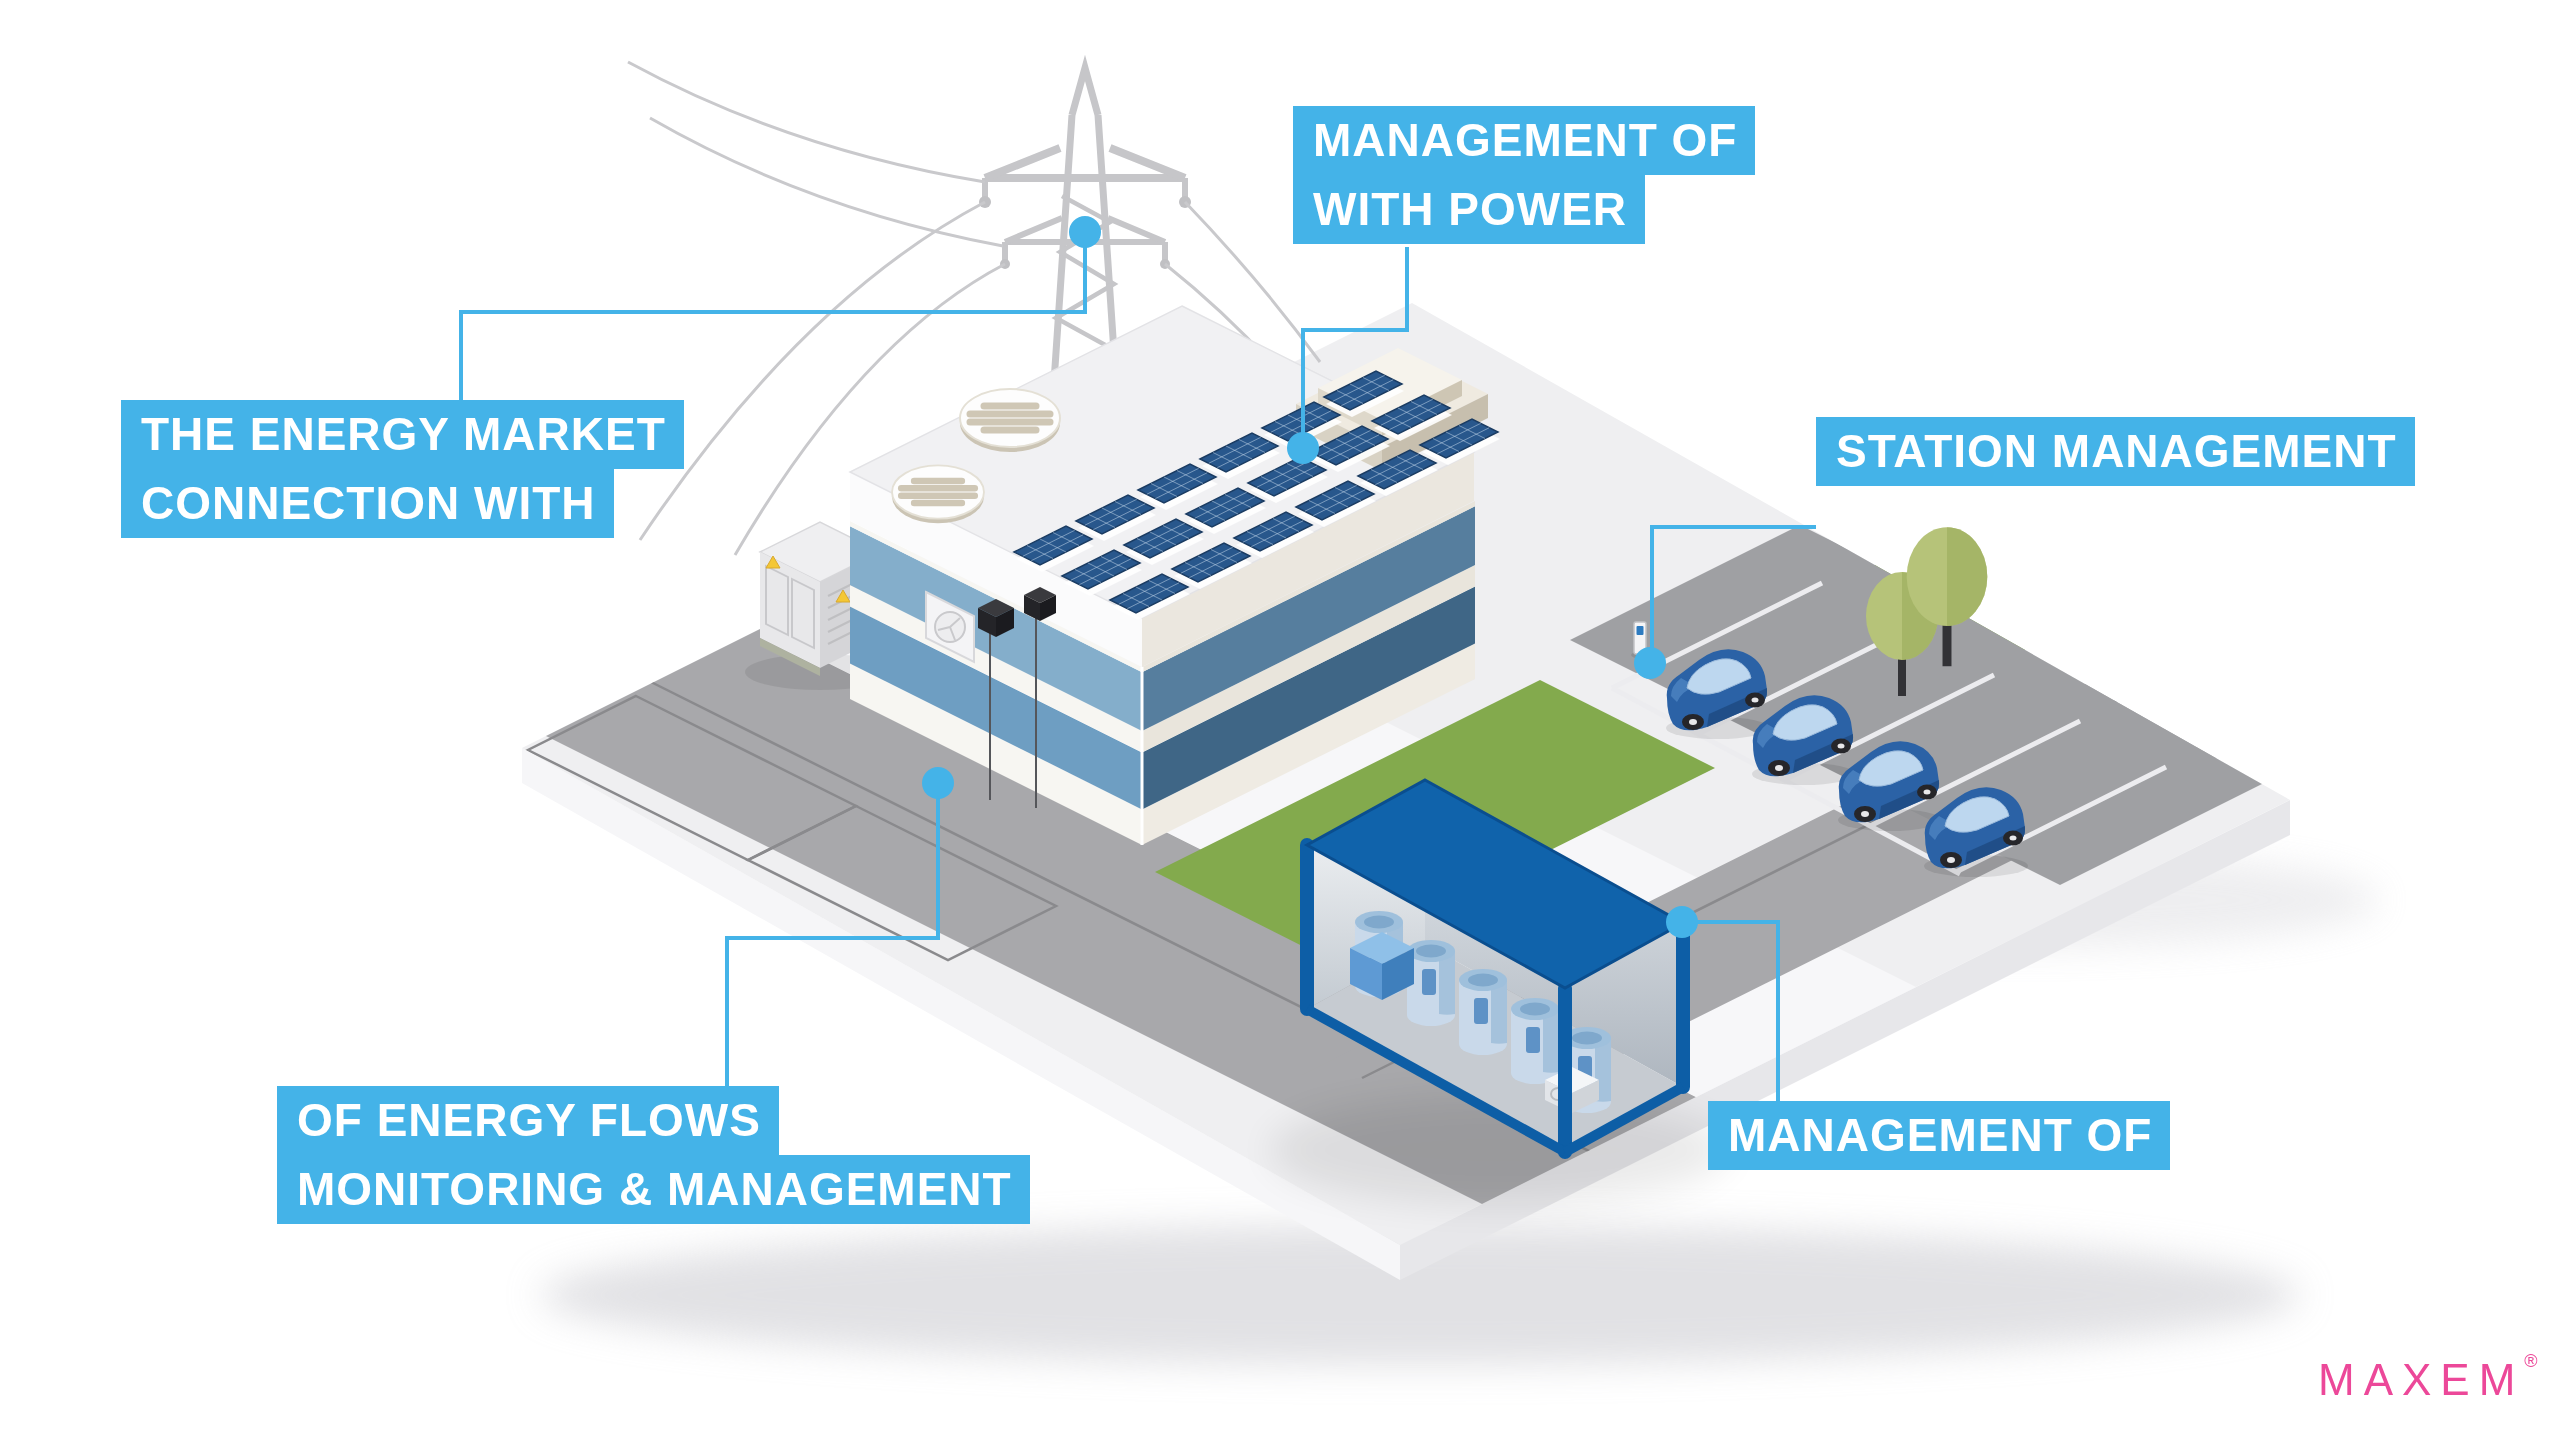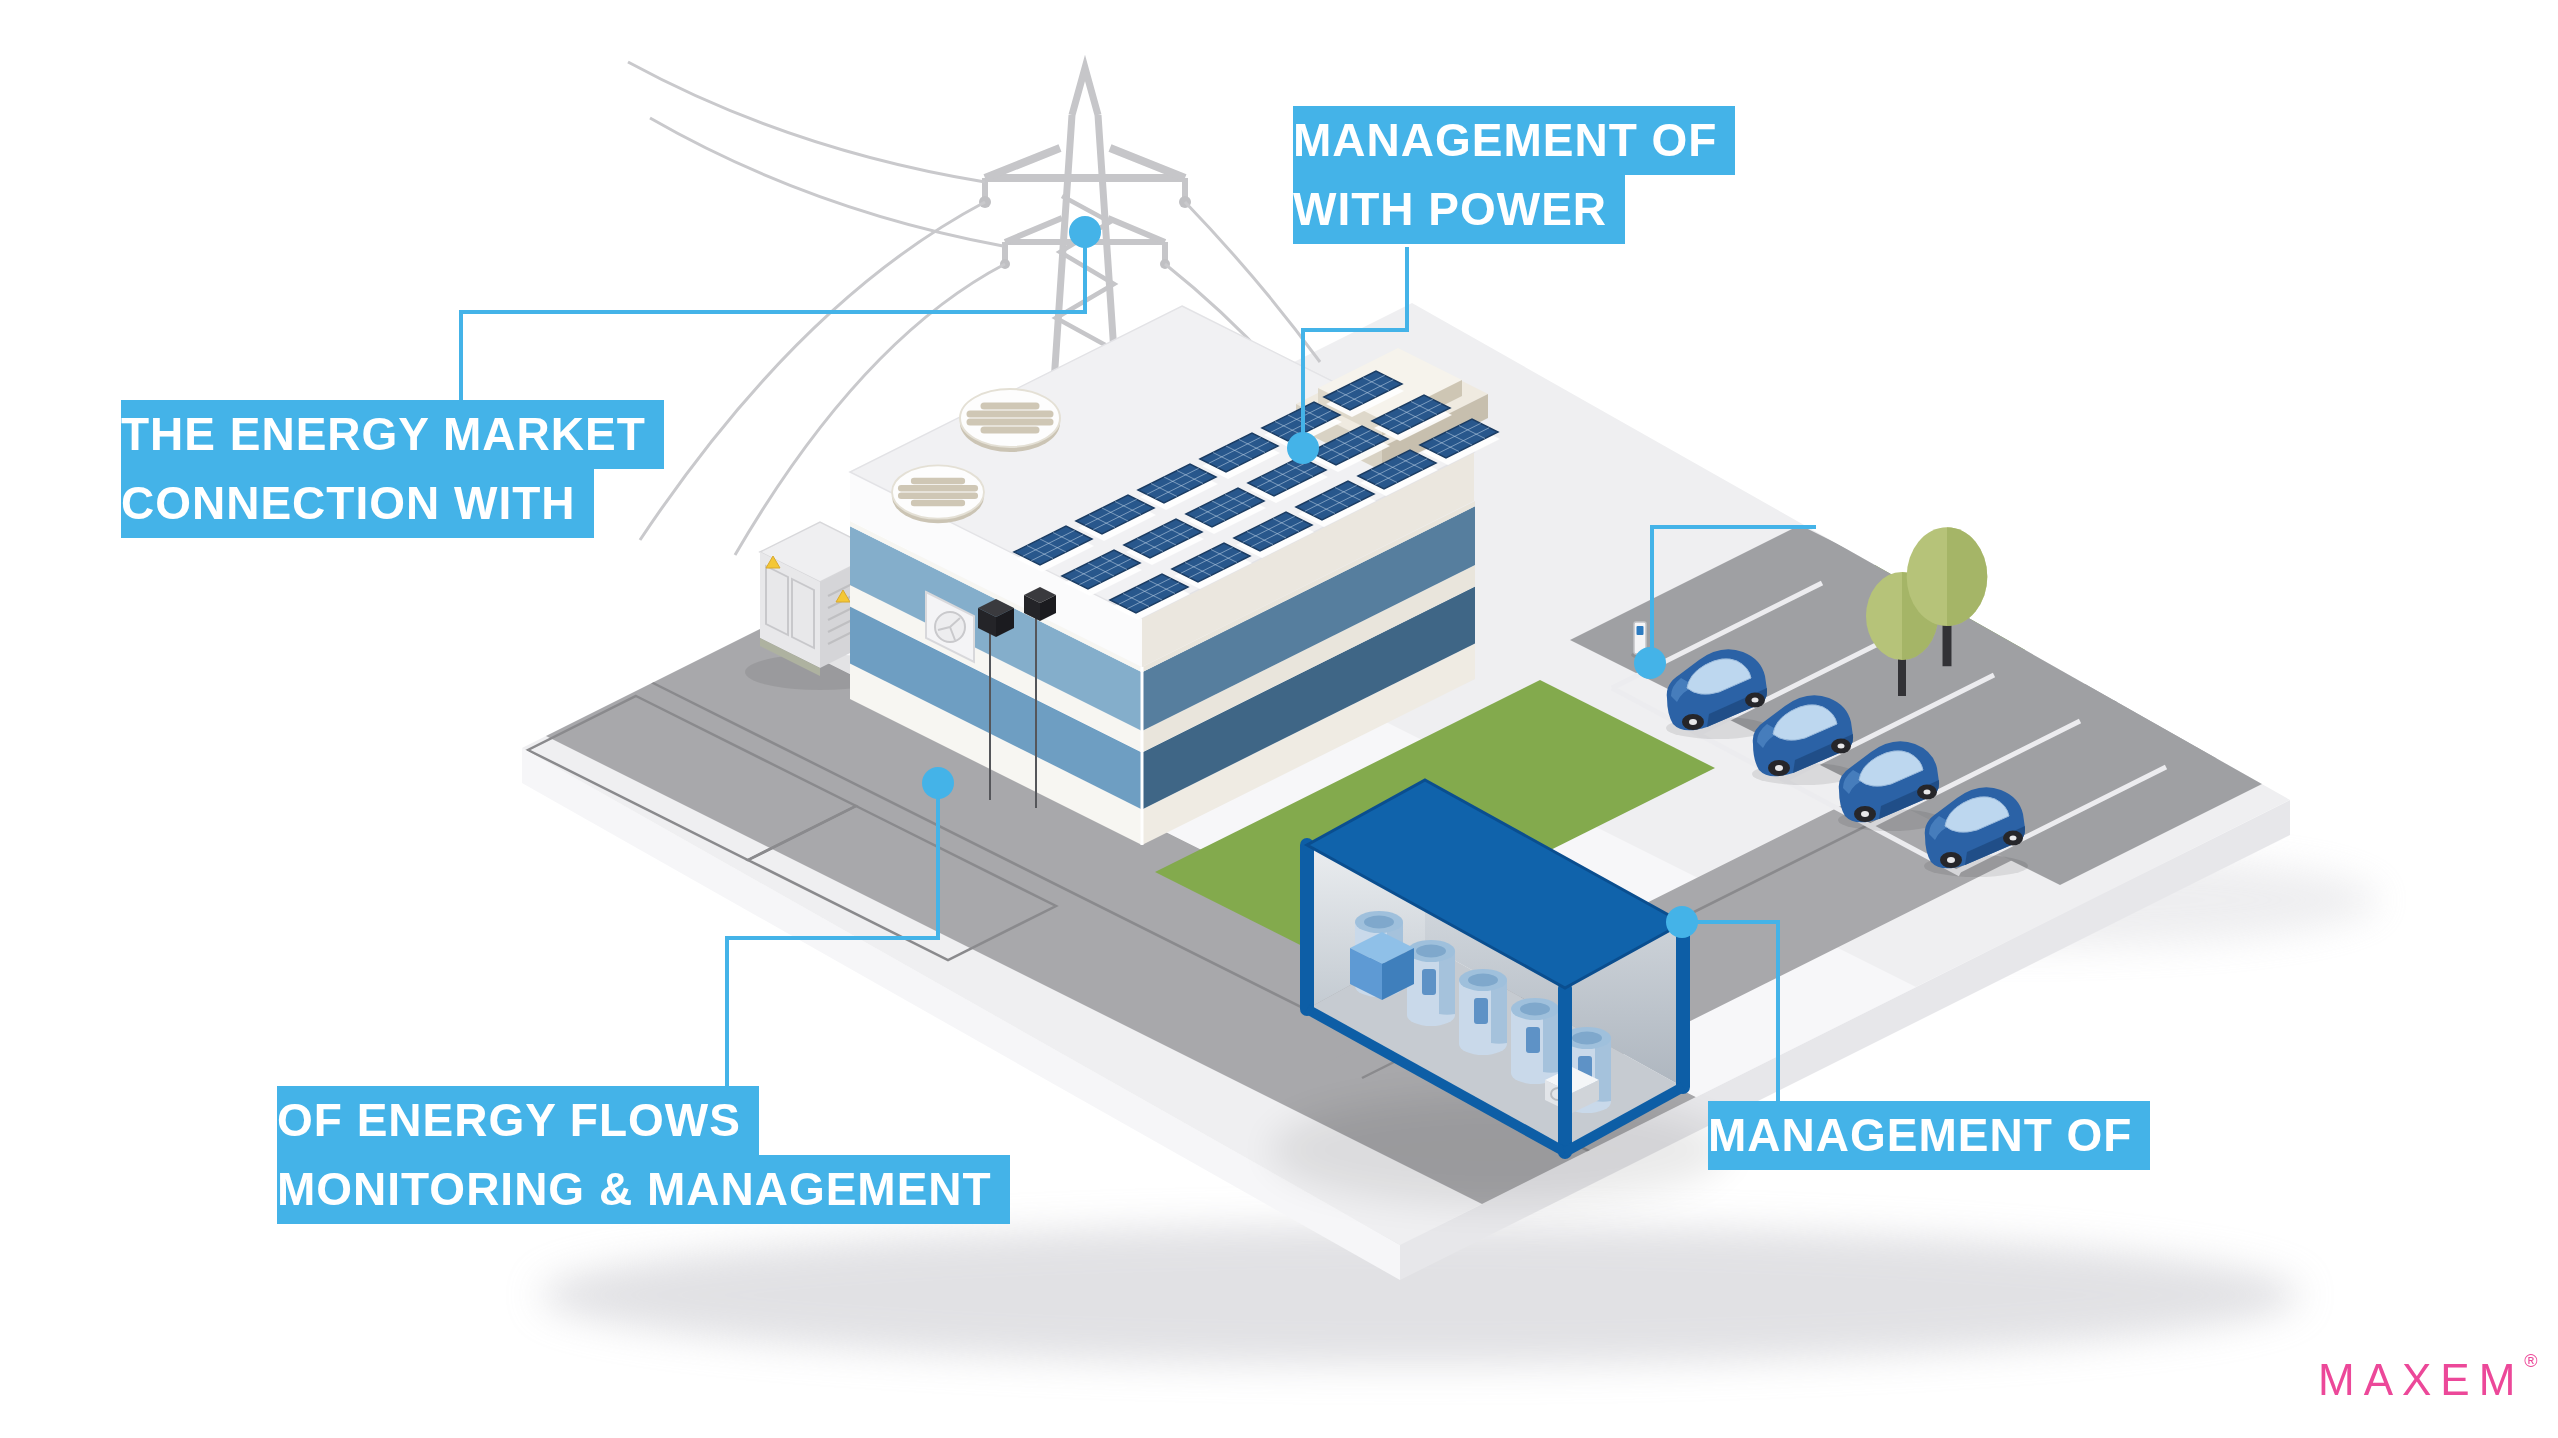--- a/index.html
+++ b/index.html
@@ -1,21 +1,21 @@
 <!DOCTYPE html>
 <html><head>
 <meta charset="utf-8">
 <style>
   html,body{margin:0;padding:0;background:#fff;}
   #stage{position:relative;width:2558px;height:1438px;overflow:hidden;
          font-family:"Liberation Sans",sans-serif;background:#ffffff;}
   #scene{position:absolute;left:0;top:0;width:2558px;height:1438px;}
   .label{position:absolute;color:#fff;font-weight:700;font-size:46px;line-height:1;
          letter-spacing:1px;z-index:10;}
-  .label .ln{display:table;background:#44B3E8;padding:11px 18px 12px 0;white-space:nowrap;}
+  .label .ln{display:table;background:#44B3E8;padding:11px 18px 12px 20px;white-space:nowrap;}
   .logo{position:absolute;left:2318px;top:1352px;z-index:10;color:#ec4899;
         font-weight:400;font-size:44px;letter-spacing:9px;line-height:1;}
   .logo sup{font-size:18px;letter-spacing:0;vertical-align:28px;}
 </style>
 </head>
 <body>
 
 <div id="stage">
 
 <svg id="scene" viewBox="0 0 2558 1438" xmlns="http://www.w3.org/2000/svg">
@@ -326,20 +326,21 @@
   <div class="ln">MANAGEMENT OF</div>
   <div class="ln">WITH POWER</div>
 </div>
 
 <div class="label" style="left:121px;top:400px;">
   <div class="ln">THE ENERGY MARKET</div>
   <div class="ln">CONNECTION WITH</div>
 </div>
 
 <div class="label" style="left:1816px;top:417px;">
+  <div class="ln">STATION MANAGEMENT</div>
 </div>
 
 <div class="label" style="left:277px;top:1086px;">
   <div class="ln">OF ENERGY FLOWS</div>
   <div class="ln">MONITORING &amp; MANAGEMENT</div>
 </div>
 
 <div class="label" style="left:1708px;top:1101px;">
   <div class="ln">MANAGEMENT OF</div>
 </div>

